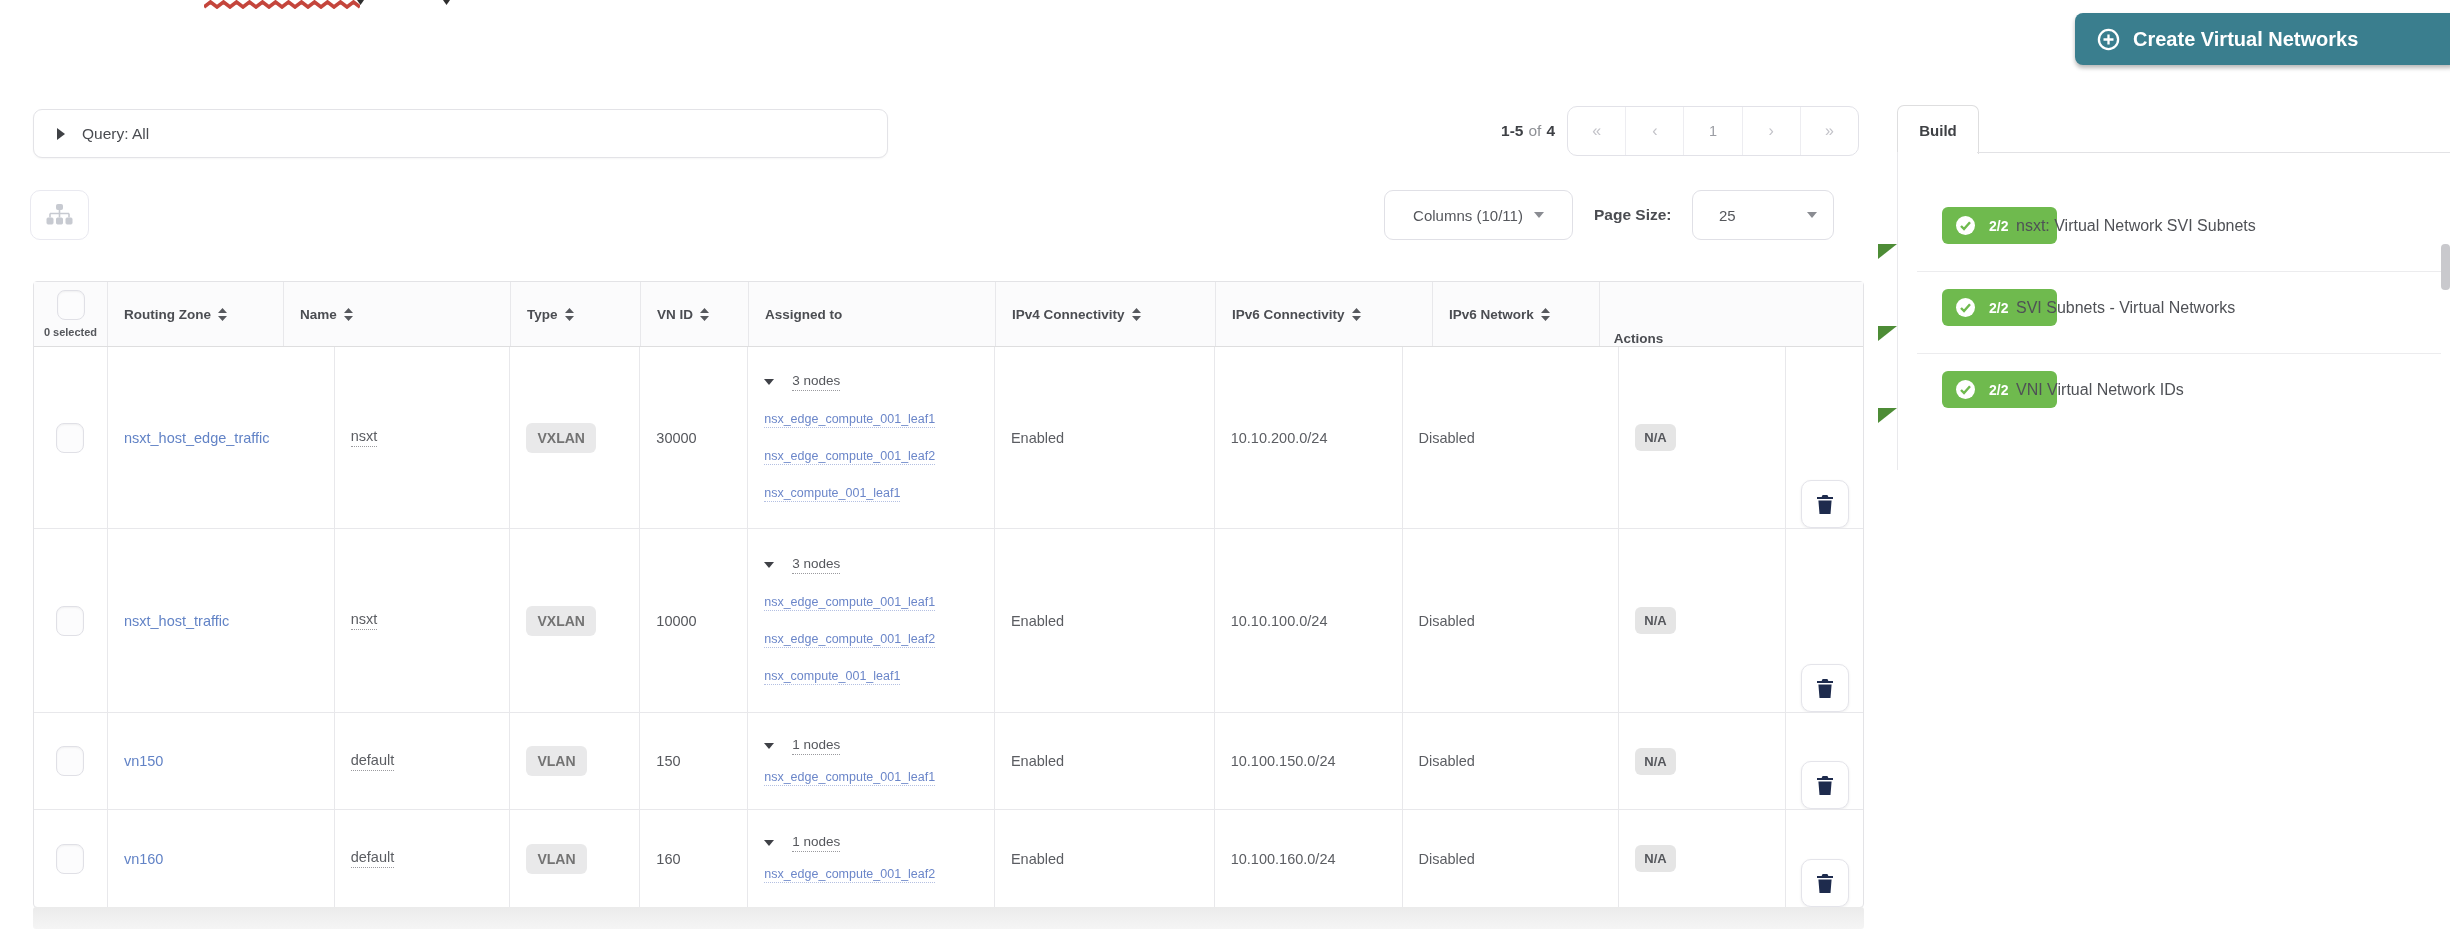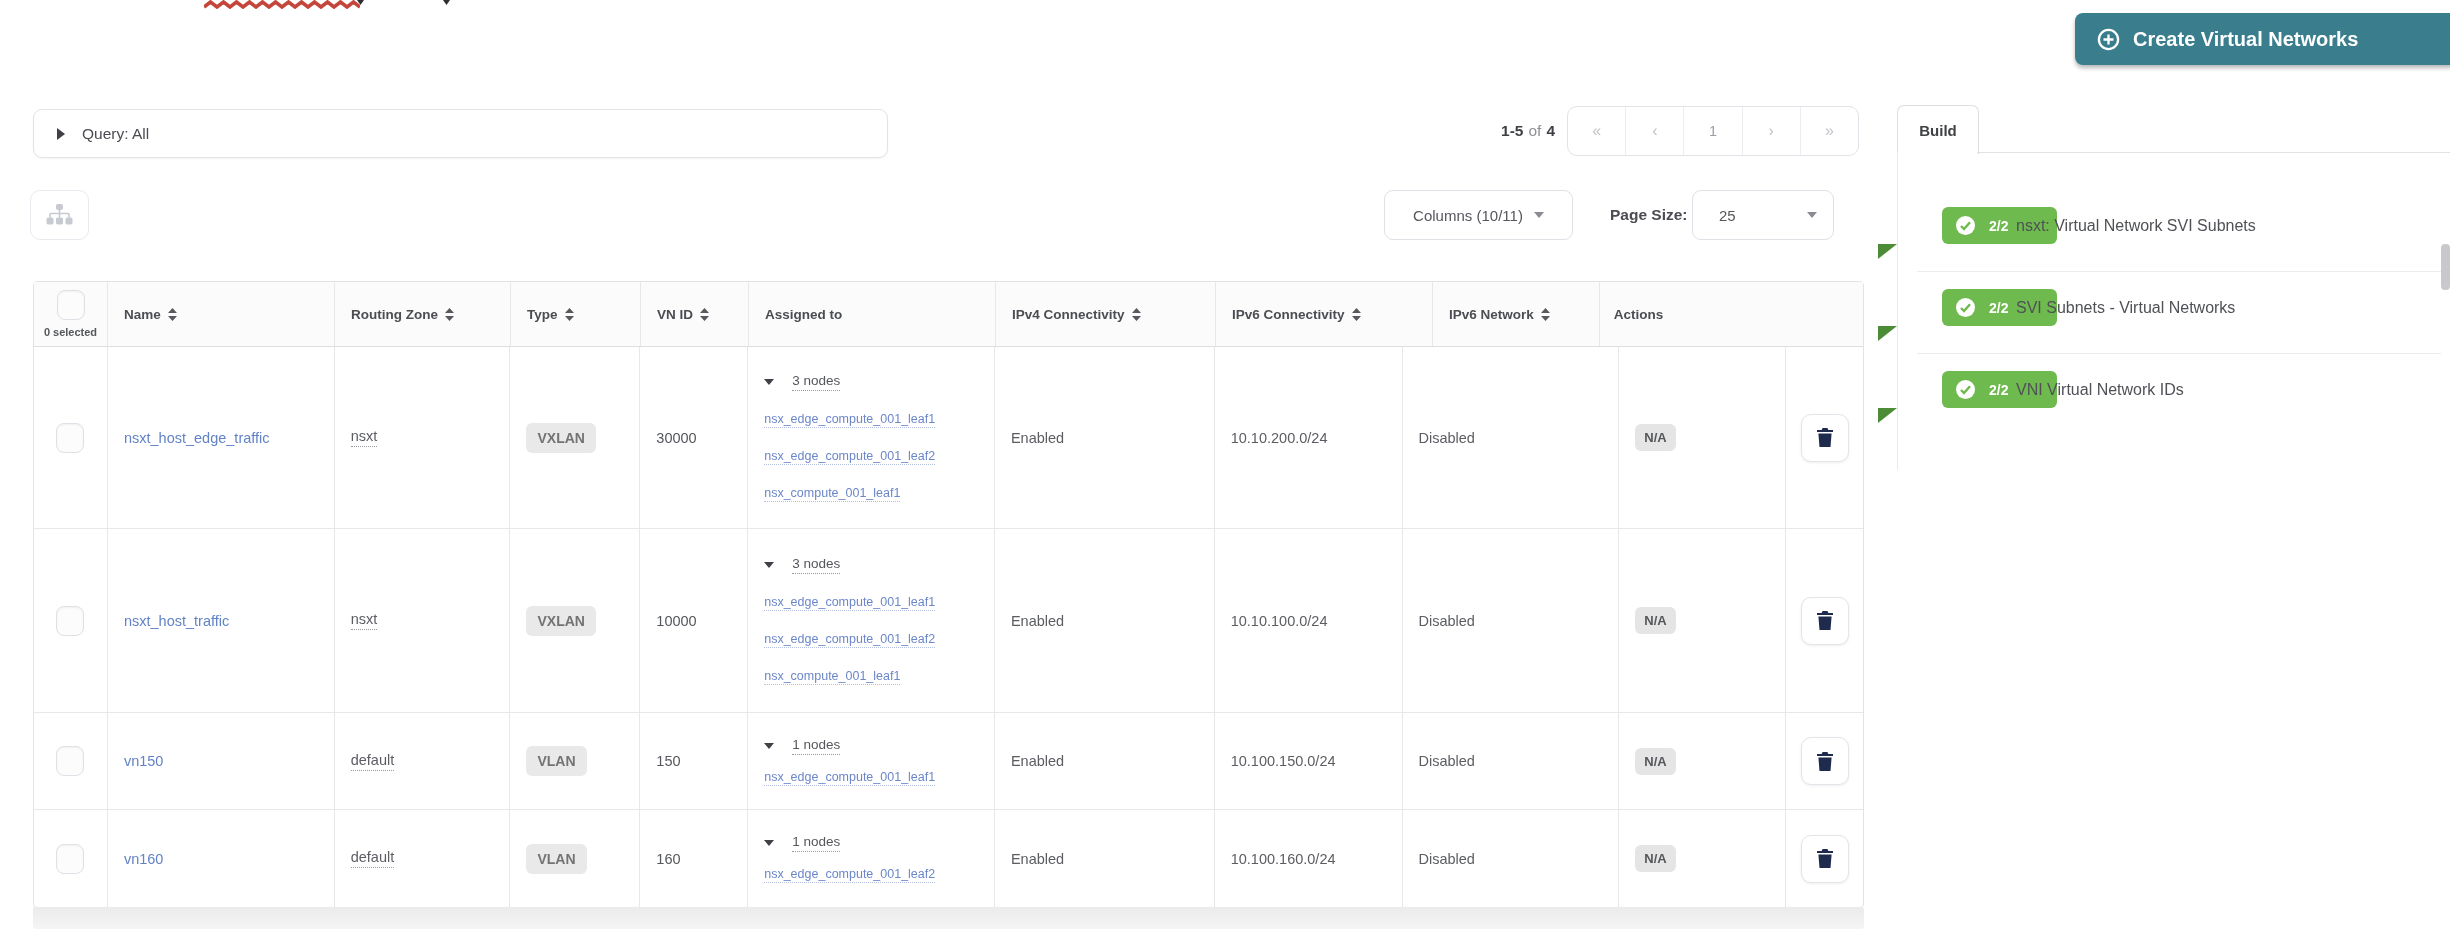--- a/index.html
+++ b/index.html
@@ -47,38 +47,38 @@
   .pager .pg + .pg{border-left:1px solid #ededf1;}
   .pager .pg.cur{color:#9b9da3;font-size:14.5px;}
 
   
   .columns-btn{
     left:1384px;top:190px;width:189px;height:50px;border:1px solid #e0e0e6;border-radius:9px;background:#fff;
     box-sizing:border-box;display:flex;align-items:center;justify-content:center;gap:11px;
     font-size:15px;color:#55575c;cursor:pointer;
   }
   .caret-down{width:0;height:0;border-left:5px solid transparent;border-right:5px solid transparent;border-top:6px solid #8a8c92;}
-  .pagesize-label{left:1594px;top:190px;height:50px;display:flex;align-items:center;font-size:15.5px;font-weight:700;color:#4a4c51;margin-left:16px;}
+  .pagesize-label{left:1594px;top:190px;height:50px;display:flex;align-items:center;font-size:15.5px;font-weight:700;color:#4a4c51;}
   .pagesize-select{
     left:1692px;top:190px;width:142px;height:50px;border:1px solid #e0e0e6;border-radius:9px;background:#fff;
     box-sizing:border-box;display:flex;align-items:center;justify-content:space-between;
     padding:0 16px 0 26px;font-size:15px;color:#55575c;cursor:pointer;
   }
 
   
   .vn-table{left:33px;top:281px;width:1831px;border:1px solid #e3e3e6;border-radius:4px;box-sizing:border-box;background:#fff;}
   .tr{display:flex;border-bottom:1px solid #e8e8eb;}
   .tr:last-child{border-bottom:none;}
   .td,.th{box-sizing:border-box;border-right:1px solid #e8e8eb;display:flex;align-items:center;padding-left:16px;overflow:hidden;}
   .td:last-child,.th:last-child{border-right:none;}
   .thead{height:64px;background:#fbfbfc;border-bottom:1px solid #dededf;}
   .th{font-size:13.5px;font-weight:700;color:#4b4d52;gap:7px;}
   .c0{width:74px;flex-direction:column;justify-content:center;gap:6px;padding-left:0;align-items:center;}
   .c1{width:227px;} .c2{width:176px;} .c3{width:130px;} .c4{width:108px;} .c5{width:247px;}
-  .c6{width:220px;} .c7{width:188px;} .c8{width:217px;} .c9{width:167px;} .c10{width:77px;justify-content:center;padding-left:0;}
+  .c6{width:220px;} .c7{width:188px;} .c8{width:217px;} .c9{width:167px;} .c10{width:77px;justify-content:center;padding-left:0;align-items:flex-end;}
   .r0{height:181px;} .r1{height:183px;} .r2{height:96px;} .r3{height:97px;}
   .sel-count{font-size:11px;color:#55575c;}
   .checkbox{width:26px;height:28px;border:1.5px solid #e0e0e6;border-radius:8px;background:#fcfcfd;box-shadow:inset 0 1px 2px rgba(0,0,0,.05);cursor:pointer;}
   .name-link{color:#6283c6;font-size:14.5px;text-decoration:none;cursor:pointer;}
   .rz{font-size:14.5px;color:#5b5d62;border-bottom:1px dotted #9a9a9e;padding-bottom:2px;cursor:pointer;}
   .type-badge{background:#e9e9ea;border-radius:6px;padding:7px 11px;font-size:14px;font-weight:700;color:#737373;}
   .vnid{font-size:14.5px;color:#55575c;}
   .assigned{flex-direction:column;align-items:flex-start;justify-content:center;}
   .assigned.g21{gap:21px;} .assigned.g15{gap:15px;}
   .nodes-summary{display:flex;align-items:center;gap:18px;cursor:pointer;}
@@ -168,28 +168,28 @@
   <span class="caret-down"></span>
 </div>
 
 <div class="abs vn-table">
 
   <div class="tr thead">
     <div class="th c0">
       <span class="checkbox"></span>
       <span class="sel-count">0 selected</span>
     </div>
+    <div class="th c2">
+      <span>Routing Zone</span>
+      <svg width="9" height="13" viewBox="0 0 9 13">
+          <path d="M4.5 0L9 5H0z M4.5 13L0 8h9z" fill="#57595e"></path>
+        </svg>
+    </div>
     <div class="th c1">
       <span>Name</span>
-      <svg width="9" height="13" viewBox="0 0 9 13">
-          <path d="M4.5 0L9 5H0z M4.5 13L0 8h9z" fill="#57595e"></path>
-        </svg>
-    </div>
-    <div class="th c2">
-      <span>Routing Zone</span>
       <svg width="9" height="13" viewBox="0 0 9 13">
           <path d="M4.5 0L9 5H0z M4.5 13L0 8h9z" fill="#57595e"></path>
         </svg>
     </div>
     <div class="th c3">
       <span>Type</span>
       <svg width="9" height="13" viewBox="0 0 9 13">
           <path d="M4.5 0L9 5H0z M4.5 13L0 8h9z" fill="#57595e"></path>
         </svg>
     </div>

